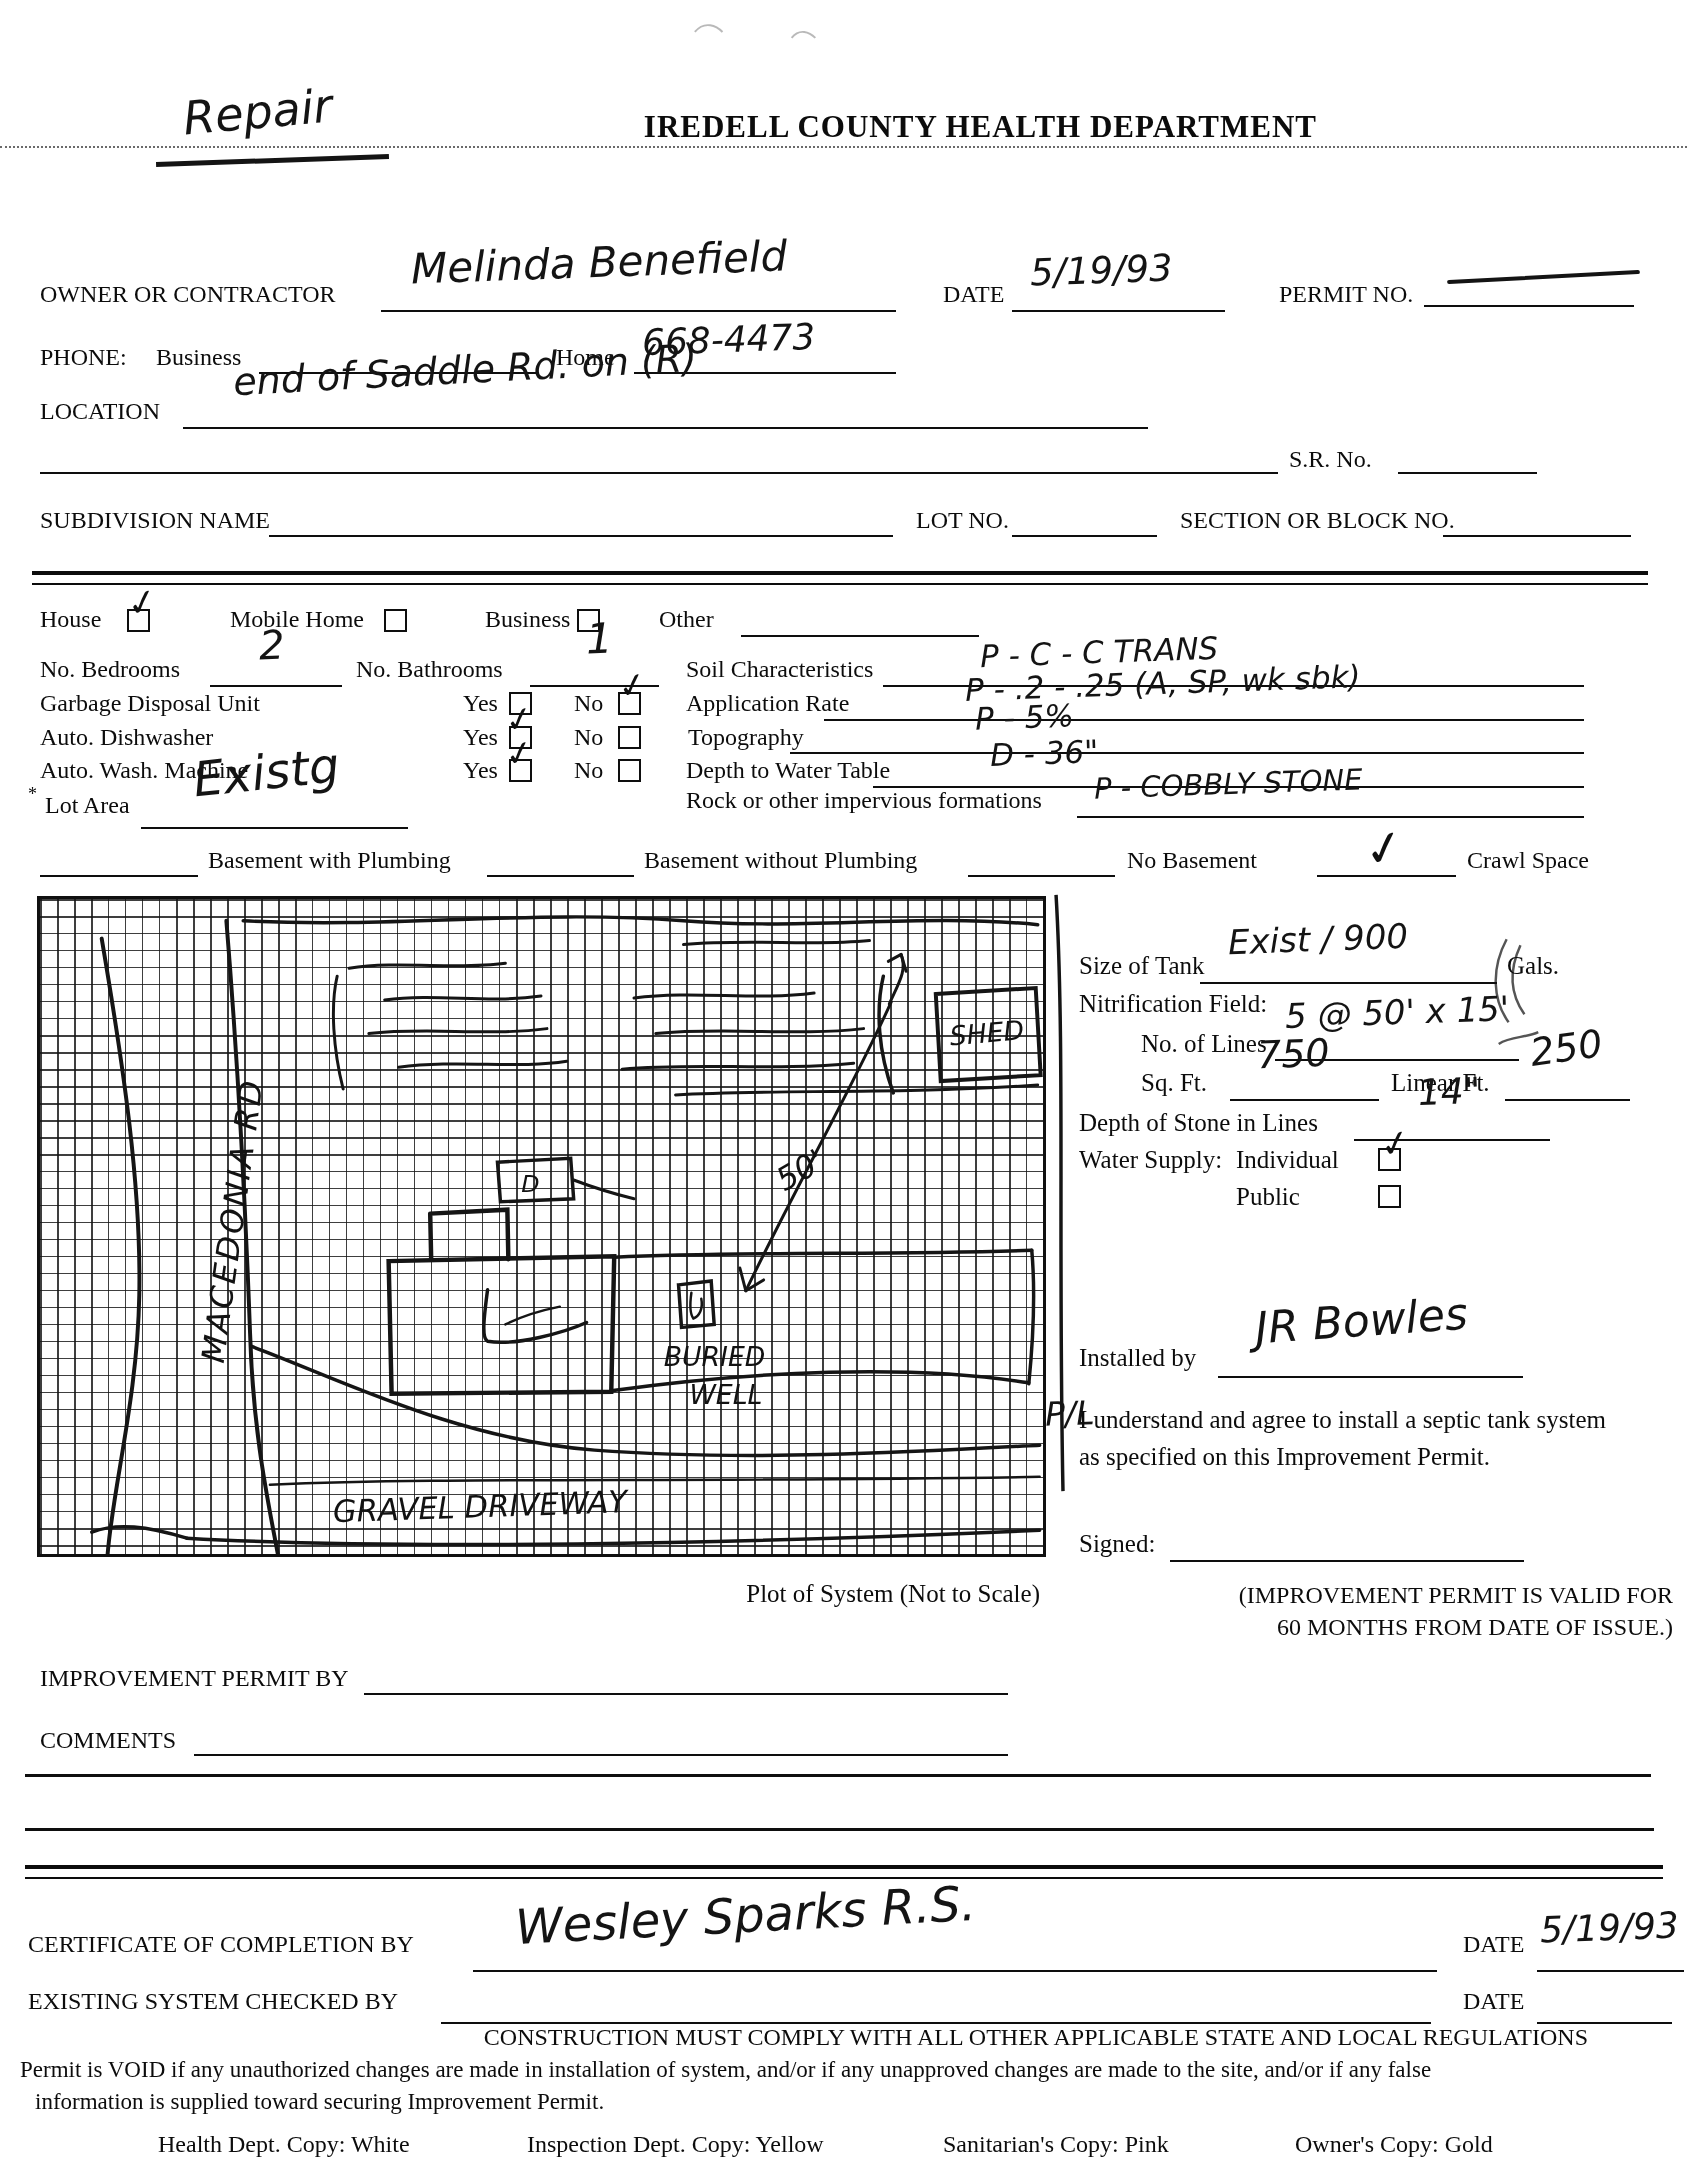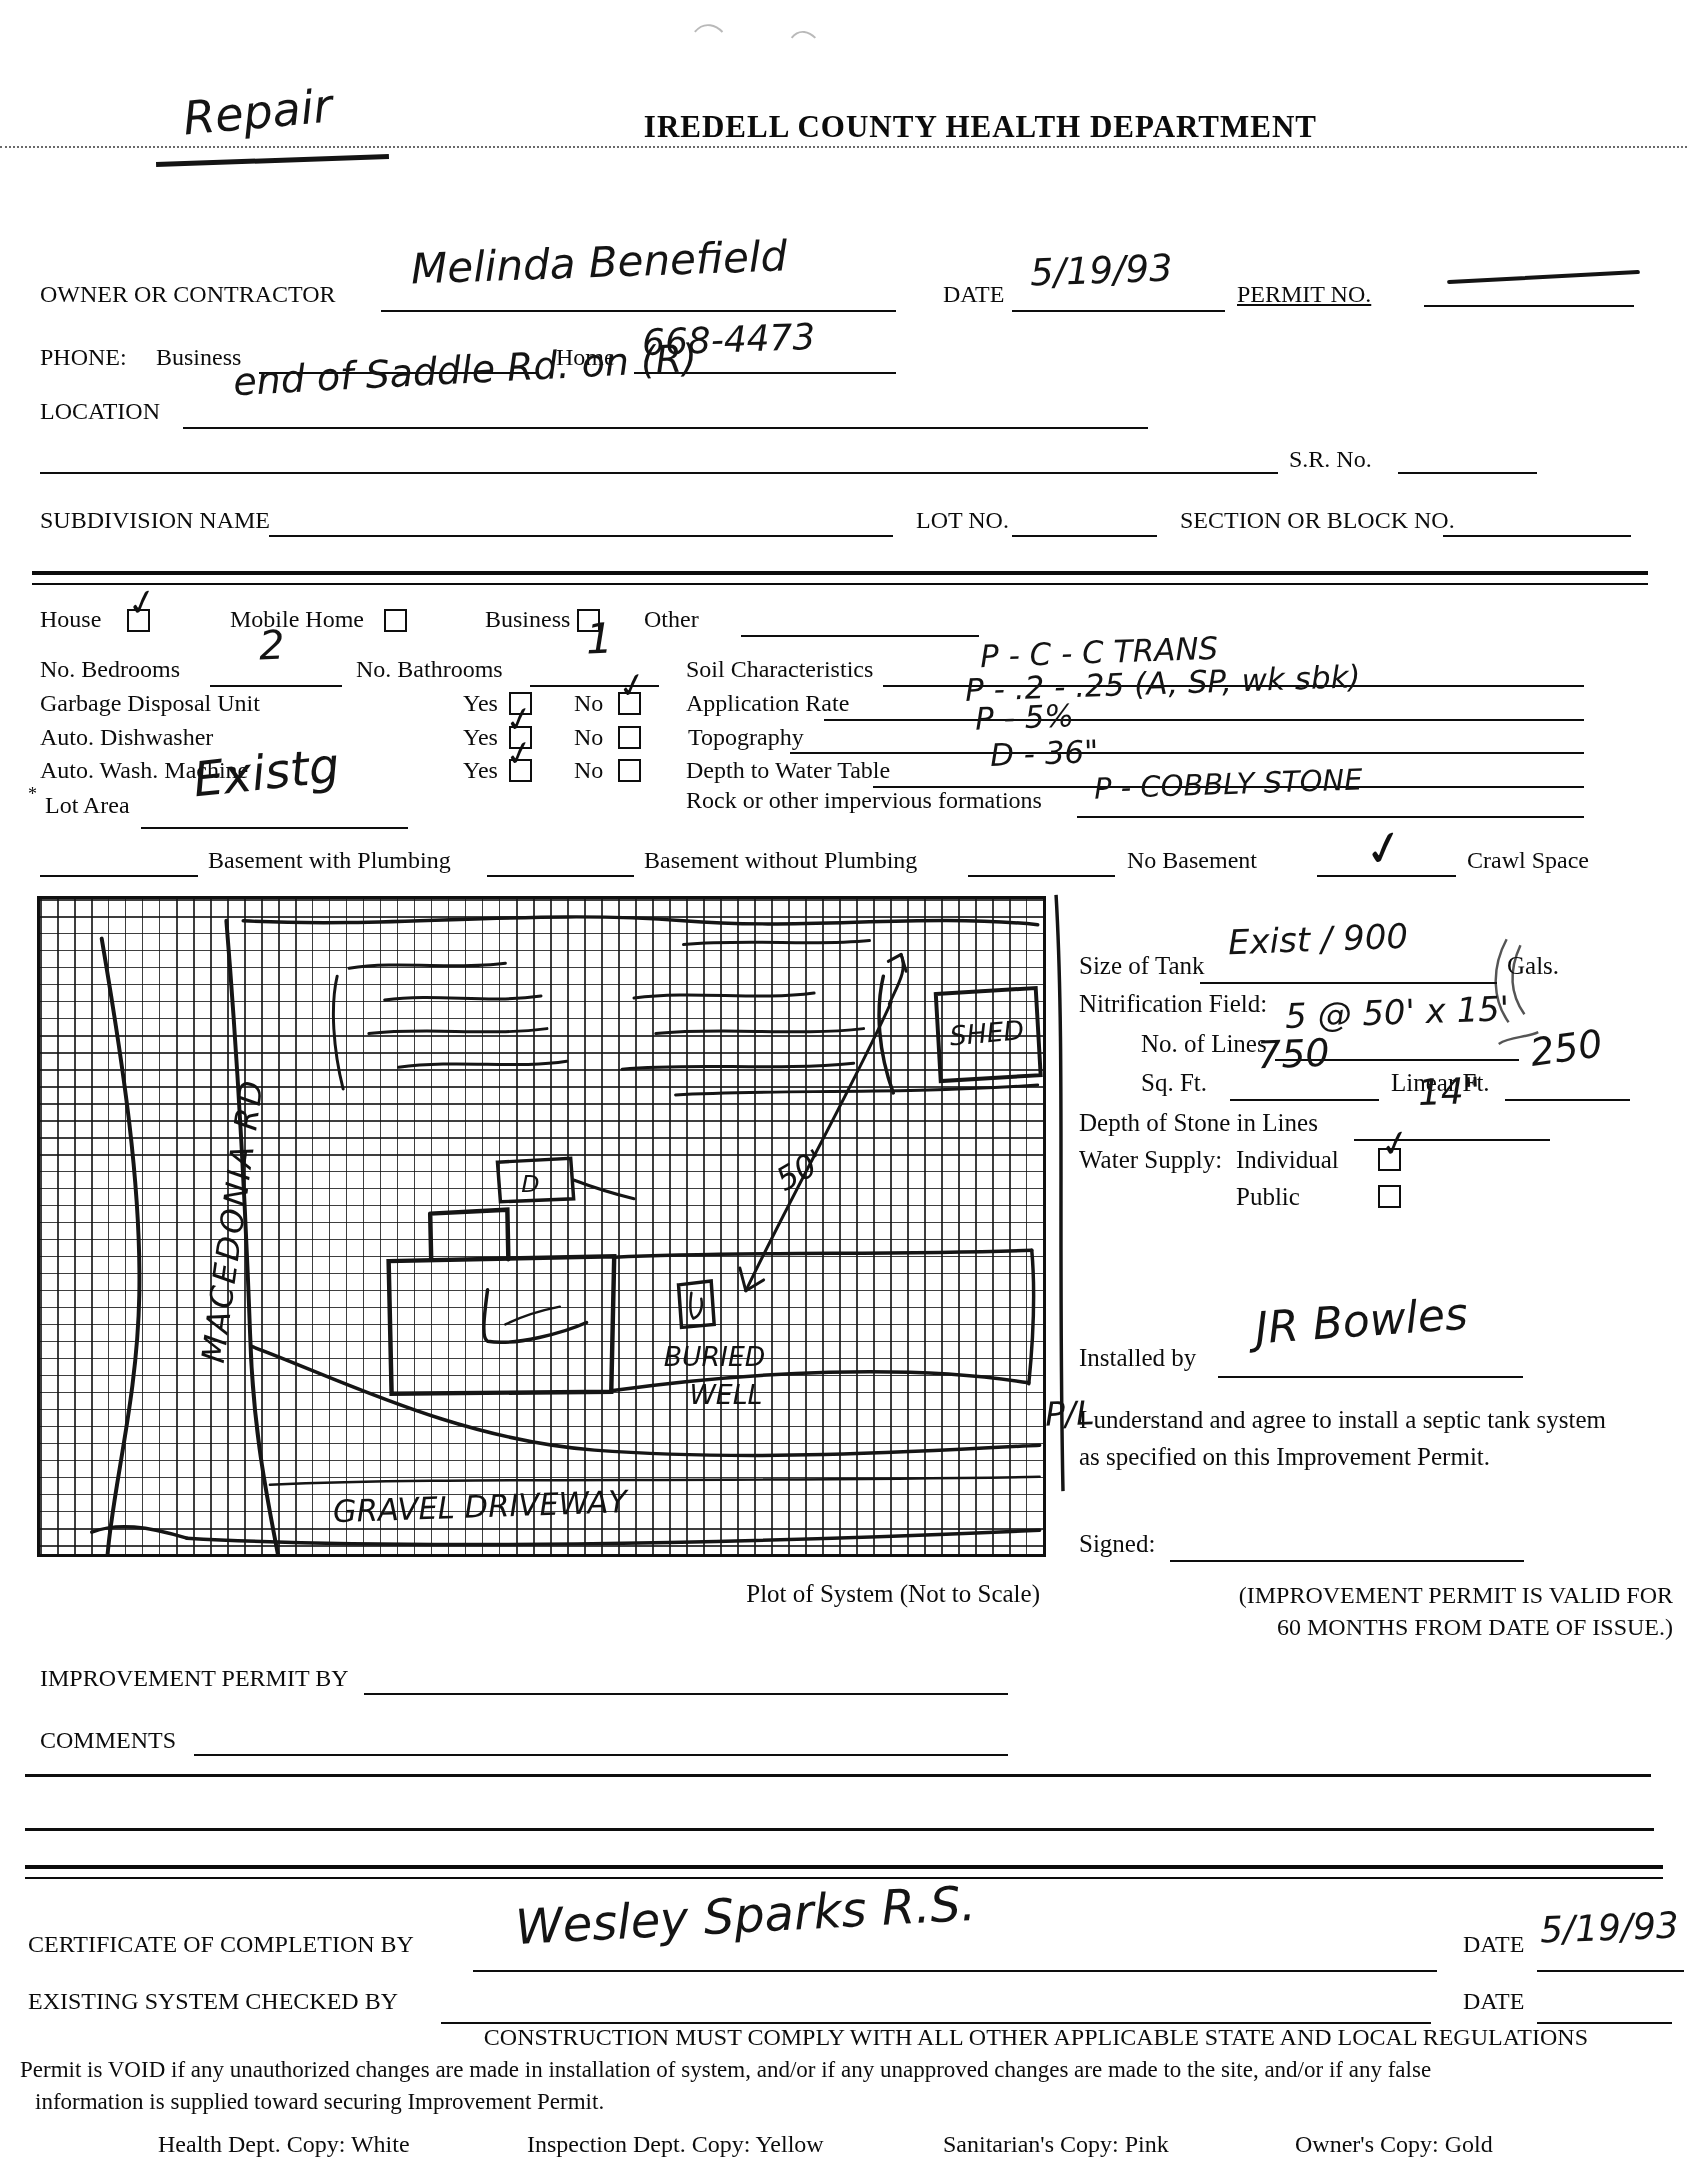--- a/index.html
+++ b/index.html
@@ -42,21 +42,21 @@
   <div class="hw" style="left:183px;top:85px;font-size:46px;transform:rotate(-5deg);">Repair</div>
   <div class="abs" style="left:156px;top:158px;width:233px;height:5px;background:#141414;transform:rotate(-2deg);"></div>
   <div class="lbl big center" style="left:327px;top:109px;width:990px;">IREDELL COUNTY HEALTH DEPARTMENT</div>
 
   <div class="lbl" style="left:40px;top:281px;">OWNER OR CONTRACTOR</div>
   <div class="line" style="left:381px;top:310px;width:515px;"></div>
   <div class="hw" style="left:411px;top:238px;font-size:42px;">Melinda Benefield</div>
   <div class="lbl" style="left:943px;top:281px;">DATE</div>
   <div class="line" style="left:1012px;top:310px;width:213px;"></div>
   <div class="hw" style="left:1030px;top:249px;font-size:37px;">5/19/93</div>
-  <div class="lbl" style="left:1237px;top:281px;text-decoration:underline;">PERMIT NO.</div>
+  <div class="lbl" style="left:1279px;top:281px;">PERMIT NO.</div>
   <div class="line" style="left:1424px;top:305px;width:210px;"></div>
   <div class="abs" style="left:1447px;top:275px;width:193px;height:4px;background:#141414;transform:rotate(-3deg);border-radius:3px;"></div>
 
   <div class="lbl" style="left:40px;top:344px;">PHONE:</div>
   <div class="lbl" style="left:156px;top:344px;">Business</div>
   <div class="line" style="left:259px;top:372px;width:280px;"></div>
   <div class="lbl" style="left:556px;top:344px;">Home</div>
   <div class="line" style="left:634px;top:372px;width:262px;"></div>
   <div class="hw" style="left:642px;top:319px;font-size:36px;">668-4473</div>
 
@@ -77,21 +77,21 @@
 
   <div class="dubrule" style="left:32px;top:571px;width:1616px;"></div>
 
   <div class="lbl" style="left:40px;top:606px;">House</div>
   <div class="chk" style="left:127px;top:609px;"></div>
   <div class="check" style="left:127px;top:582px;font-size:36px;">✓</div>
   <div class="lbl" style="left:230px;top:606px;">Mobile Home</div>
   <div class="chk" style="left:384px;top:609px;"></div>
   <div class="lbl" style="left:485px;top:606px;">Business</div>
   <div class="chk" style="left:577px;top:609px;"></div>
-  <div class="lbl" style="left:644px;top:606px;text-align:center;">Other</div>
+  <div class="lbl" style="left:659px;top:606px;text-align:center;">Other</div>
   <div class="line" style="left:741px;top:635px;width:238px;"></div>
 
   <div class="lbl" style="left:40px;top:656px;">No. Bedrooms</div>
   <div class="line" style="left:210px;top:685px;width:132px;"></div>
   <div class="hw" style="left:259px;top:622px;font-size:40px;">2</div>
   <div class="lbl" style="left:356px;top:656px;">No. Bathrooms</div>
   <div class="line" style="left:530px;top:685px;width:129px;"></div>
   <div class="hw" style="left:586px;top:614px;font-size:42px;">1</div>
   <div class="lbl" style="left:686px;top:656px;">Soil Characteristics</div>
   <div class="line" style="left:883px;top:685px;width:701px;"></div>

